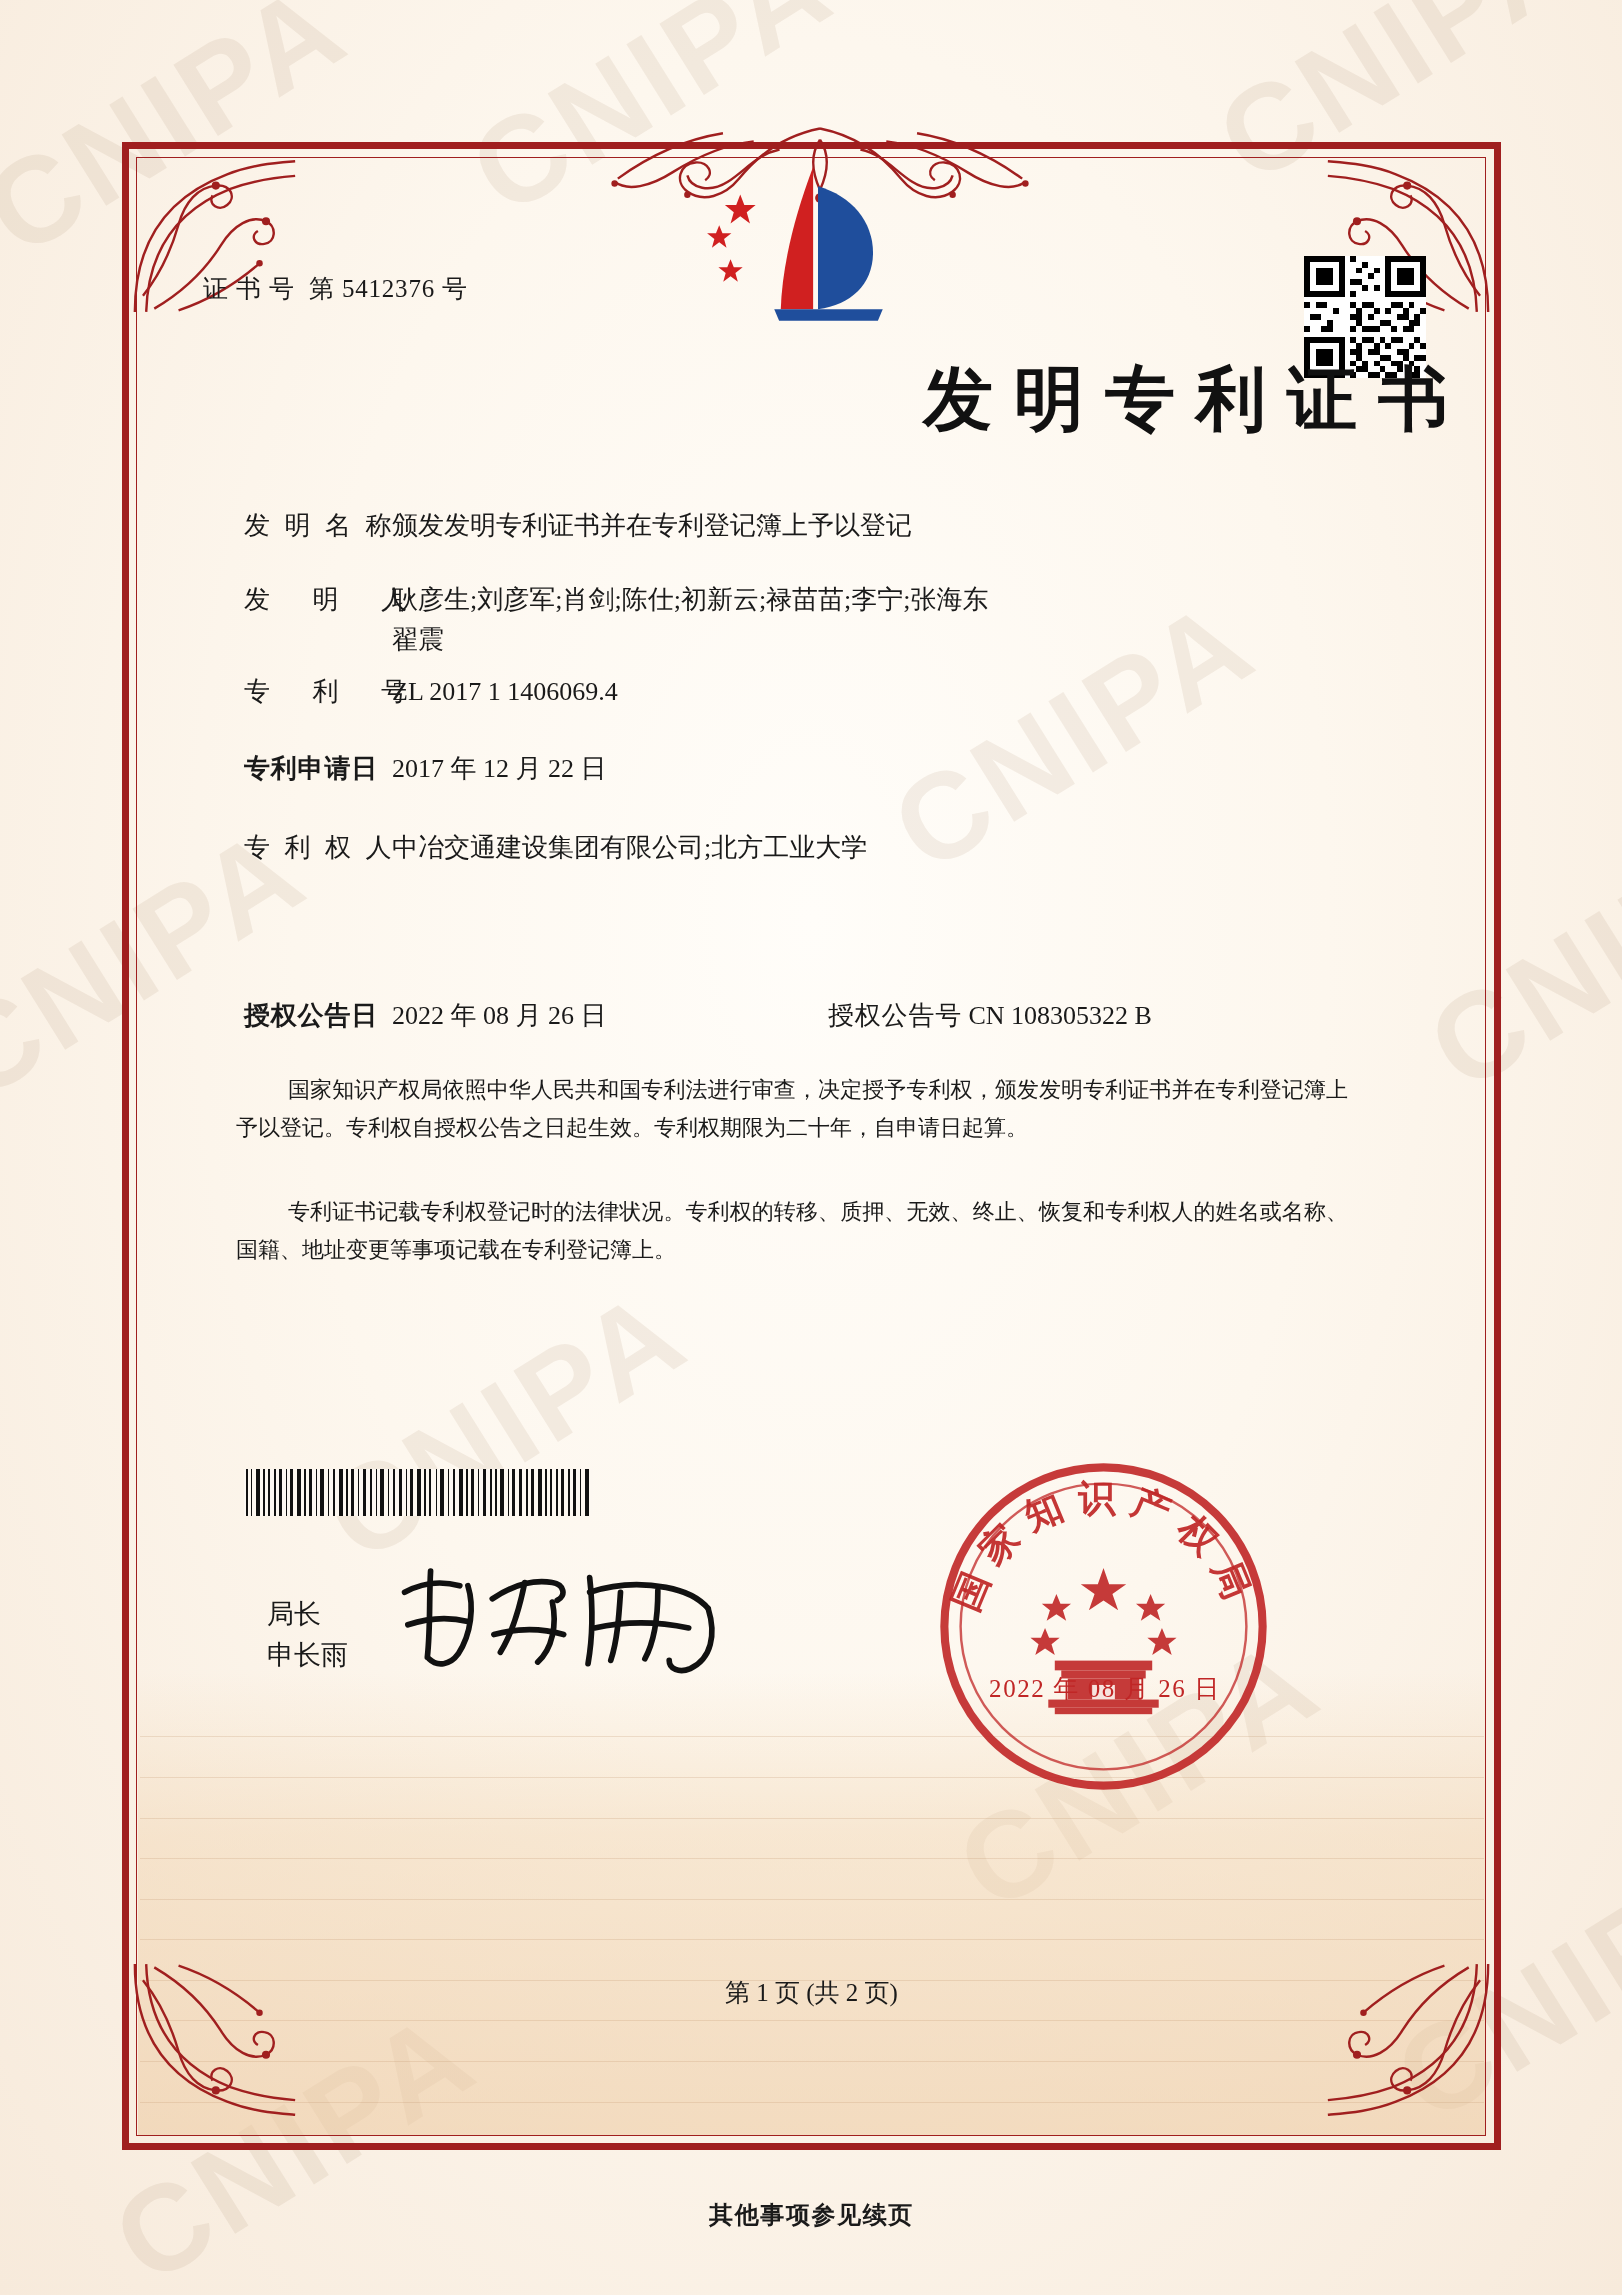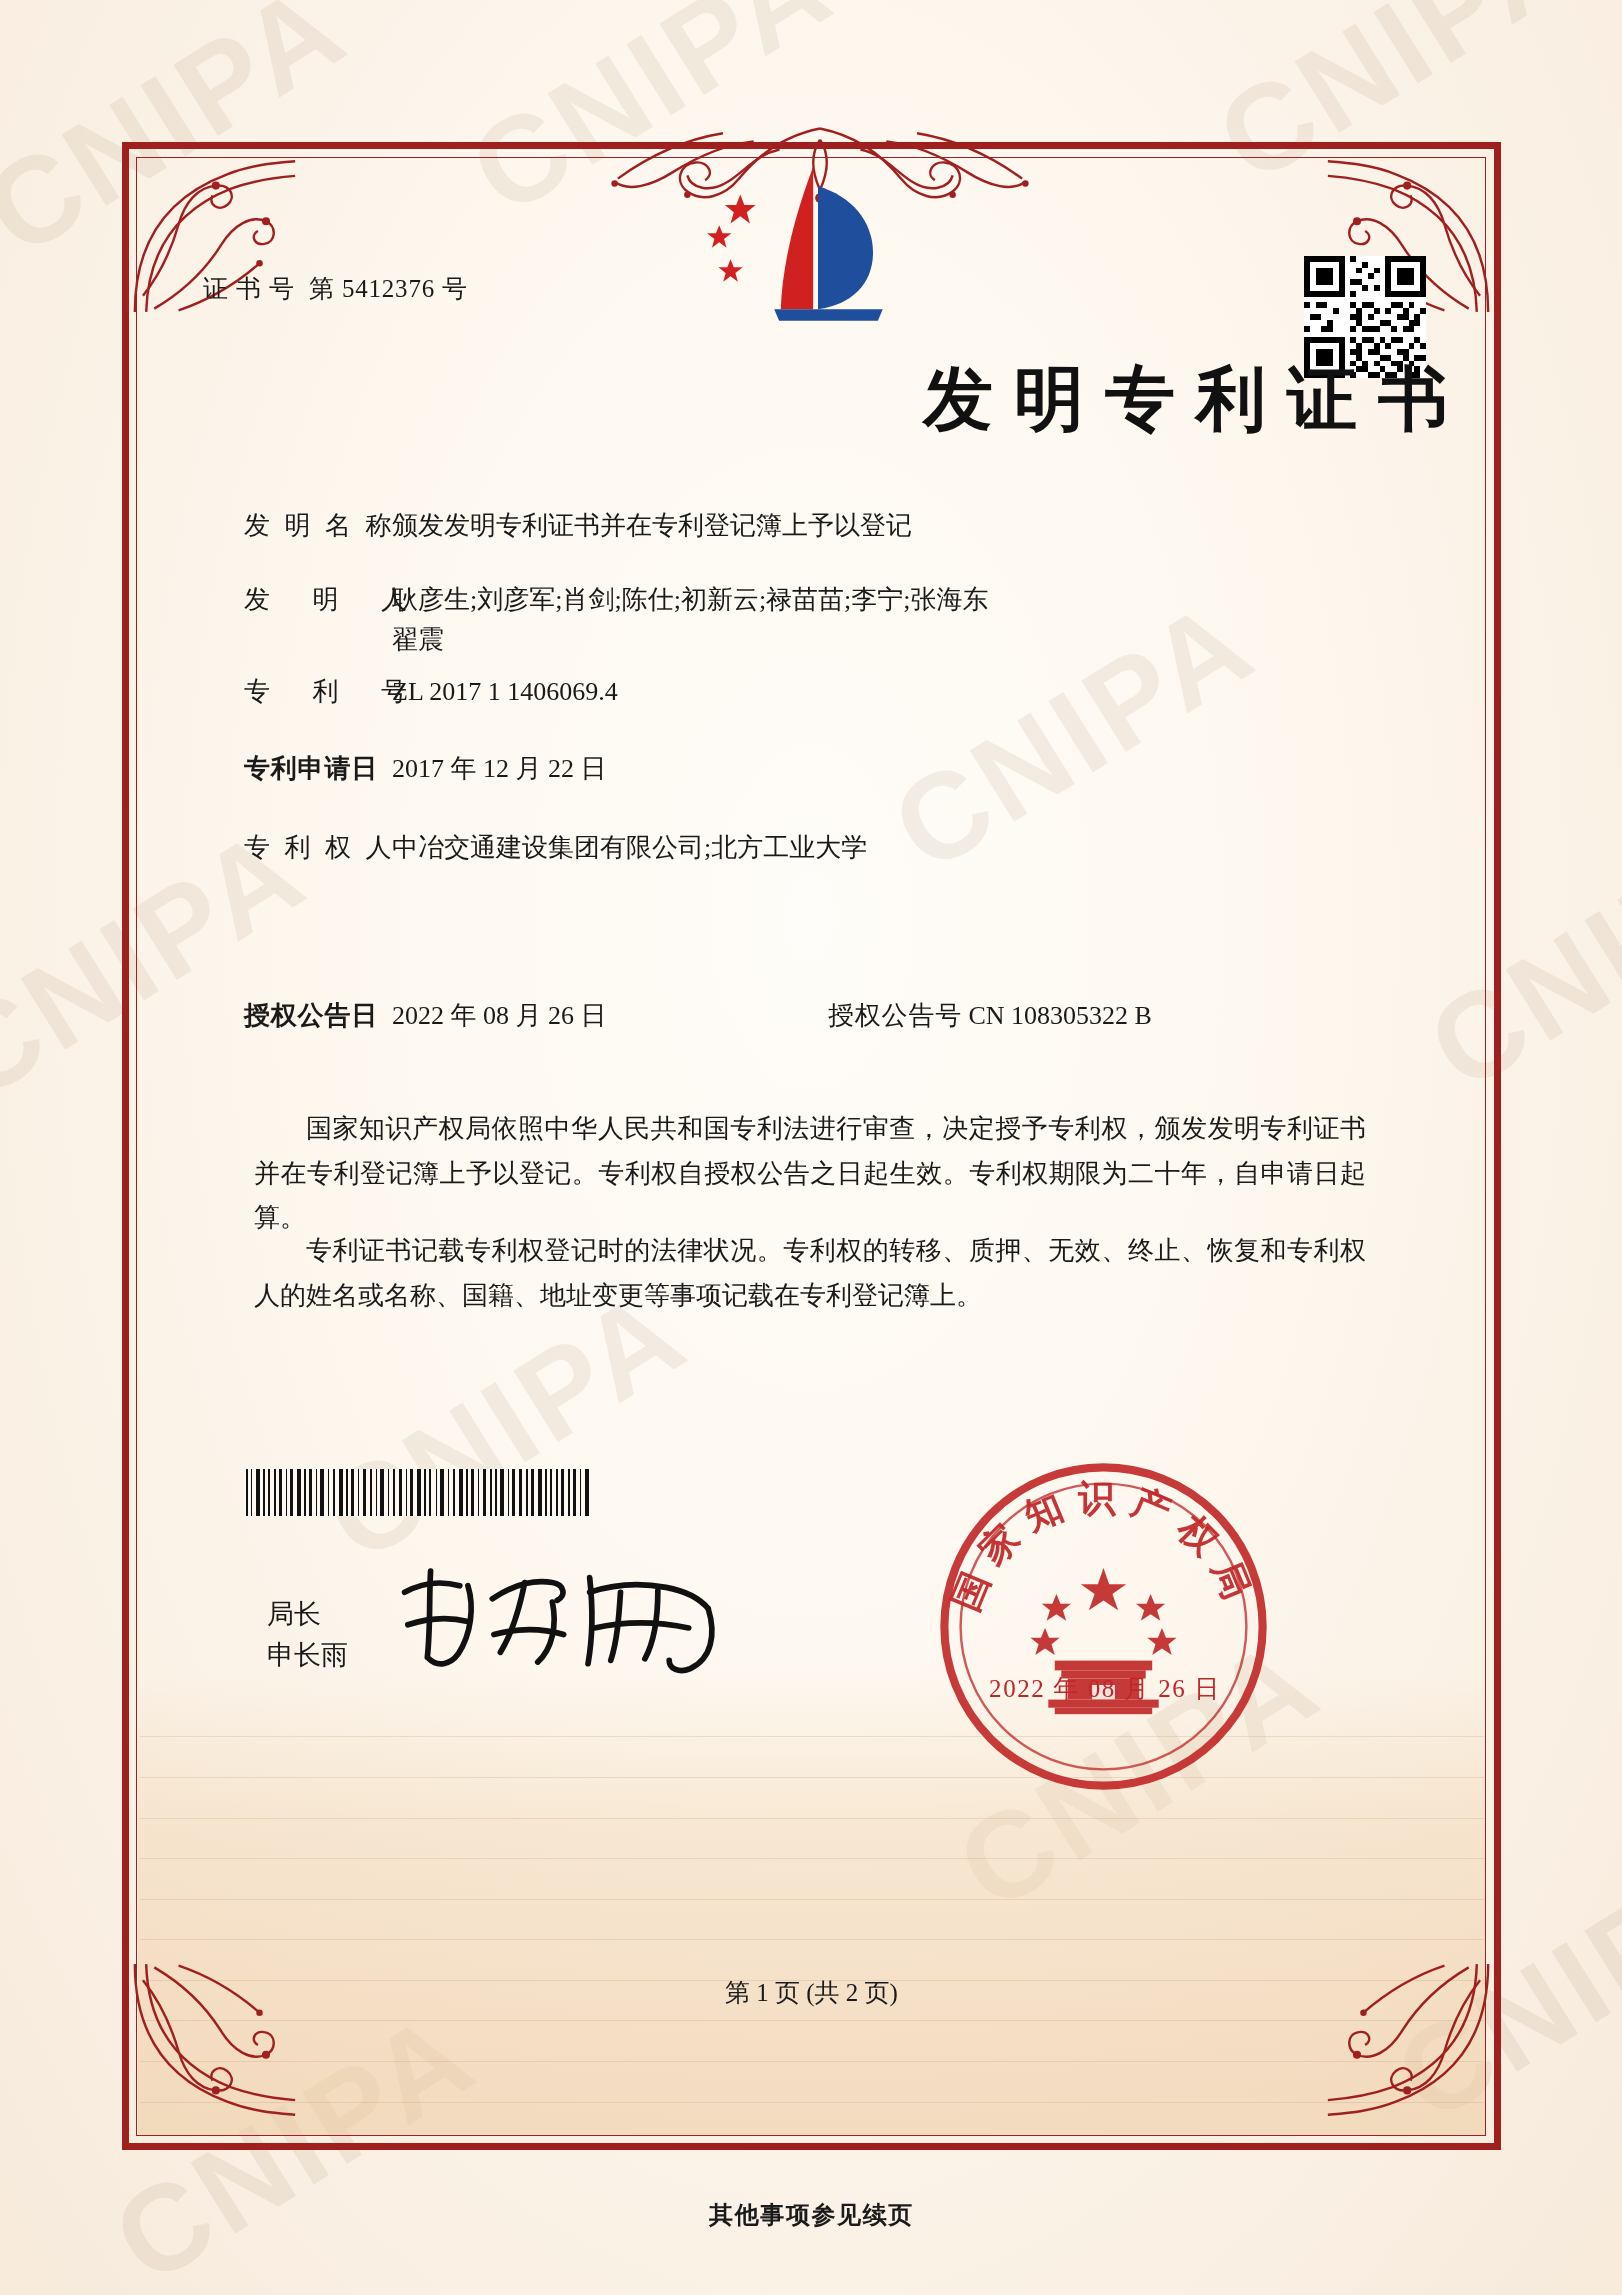--- a/index.html
+++ b/index.html
@@ -172,27 +172,26 @@
   #row-patno   { top: 530px; }
   #row-appdate { top: 607px; }
   #row-holder  { top: 686px; }
   #row-addr    { top: 763px; }
   #row-pub     { top: 854px; }
   #row-pub .pubno { position:absolute; left: 584px; top:0; white-space: nowrap; }
   #row-pub .pubno .lbl2 { letter-spacing: 0.8px; }
 
   .para {
     position: absolute;
-    left: 132px;
+    left: 114px;
     width: 1112px;
-    font-size: 26px;
+    font-size: 22px;
     line-height: 1.72;
     text-align: justify;
     text-indent: 52px;
-    margin-top: 36px;
   }
   #para1 { top: 929px; }
   #para2 { top: 1051px; }
 
   
   #barcode {
     position: absolute;
     left: 122px;
     top: 1327px;
     width: 349px;

